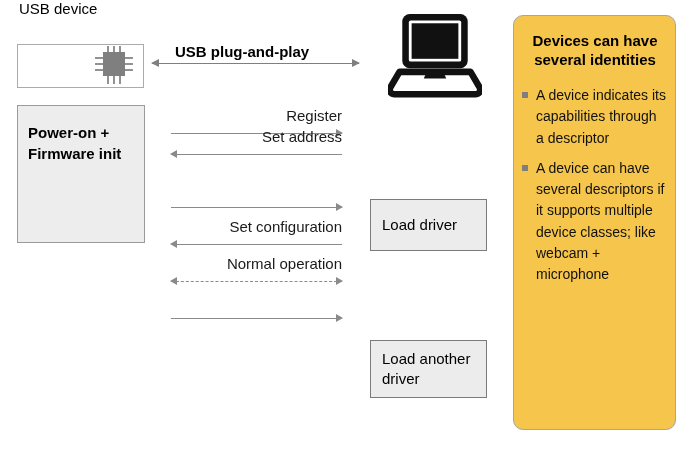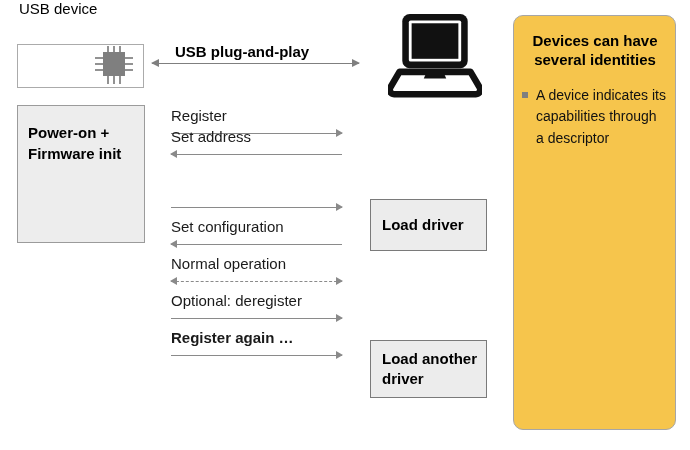--- a/index.html
+++ b/index.html
@@ -30,38 +30,38 @@
   .pnp-arrow::before, .pnp-arrow::after {
     content:""; position:absolute; top:-5.2px; width:0; height:0;
     border-top:4.5px solid transparent; border-bottom:4.5px solid transparent;
   }
   .pnp-arrow::before { left:-1px; border-right:8px solid #7f7f7f; }
   .pnp-arrow::after  { right:-1px; border-left:8px solid #7f7f7f; }
 
   .laptop { left:388px; top:13px; width:94px; height:86px; }
 
   
-  .msg { position:absolute; left:171px; width:171px; height:32px; }
+  .msg { position:absolute; left:171px; width:171px; height:32px;text-align:right; }
   .msg-label { font-size:15px; color:#1a1a1a; white-space:nowrap; }
   .msg-label.bold { font-weight:bold; }
   .msg-line { position:absolute; left:0; top:26px; width:171px; height:0; border-top:1.4px solid #8a8a8a; }
   .msg-line.dashed { border-top:1.4px dashed #8a8a8a; }
   .msg-line.head-right::after, .msg-line.head-left::before {
     content:""; position:absolute; top:-4.8px; width:0; height:0;
     border-top:4px solid transparent; border-bottom:4px solid transparent;
   }
   .msg-line.head-right::after { right:-1px; border-left:7.5px solid #8a8a8a; }
   .msg-line.head-left::before { left:-1px; border-right:7.5px solid #8a8a8a; }
 
   
   .driver-box {
     position:absolute; left:370px; width:117px;
     background:#ececec; border:1.5px solid #7a7a7a;
     display:flex; align-items:center; padding:0 8px 0 11px;
-    font-size:15px; font-weight:bold; line-height:1.35;
+    font-size:15px; font-weight:normal; line-height:1.35;
   }
   .driver-box.one { top:199px; height:52px; }
   .driver-box.two { top:340px; height:58px;justify-content:center; }
 
   
   .panel {
     left:513px; top:15px; width:163px; height:415px;
     background:#f6c54c; border:1px solid #a6a6a6; border-radius:10px;
     padding:15px 7px 0 8px;
   }
@@ -125,36 +125,35 @@
   </div>
   <div class="msg" style="top:255px">
     <div class="msg-label">Normal operation</div>
     <div class="msg-line dashed head-left head-right"></div>
   </div>
   <div class="msg" style="top:218px">
     <div class="msg-label">Set configuration</div>
     <div class="msg-line head-left"></div>
   </div>
   <div class="msg" style="top:292px">
-    <div class="msg-label">Optional: deregister</div>
-    <div class="msg-line head-right"></div>
-  </div>
-  <div class="msg" style="top:329px">
-    <div class="msg-label bold">Register again …</div>
     <div class="msg-line head-right"></div>
   </div>
 
   <div class="driver-box one">
     <span>Load driver</span>
   </div>
   <div class="driver-box two">
     <span>Load another driver</span>
   </div>
 
   <div class="abs panel">
     <div class="panel-title">Devices can have several identities</div>
     <div class="bullet">
       <div class="bullet-marker"></div>
       <div class="bullet-text">A device indicates its capabilities through a descriptor</div>
     </div>
+    <div class="bullet">
+      <div class="bullet-marker"></div>
+      <div class="bullet-text">A device can have several descriptors if it supports multiple device classes; like webcam + microphone</div>
+    </div>
   </div>
 
 </div>
 
 </body></html>

